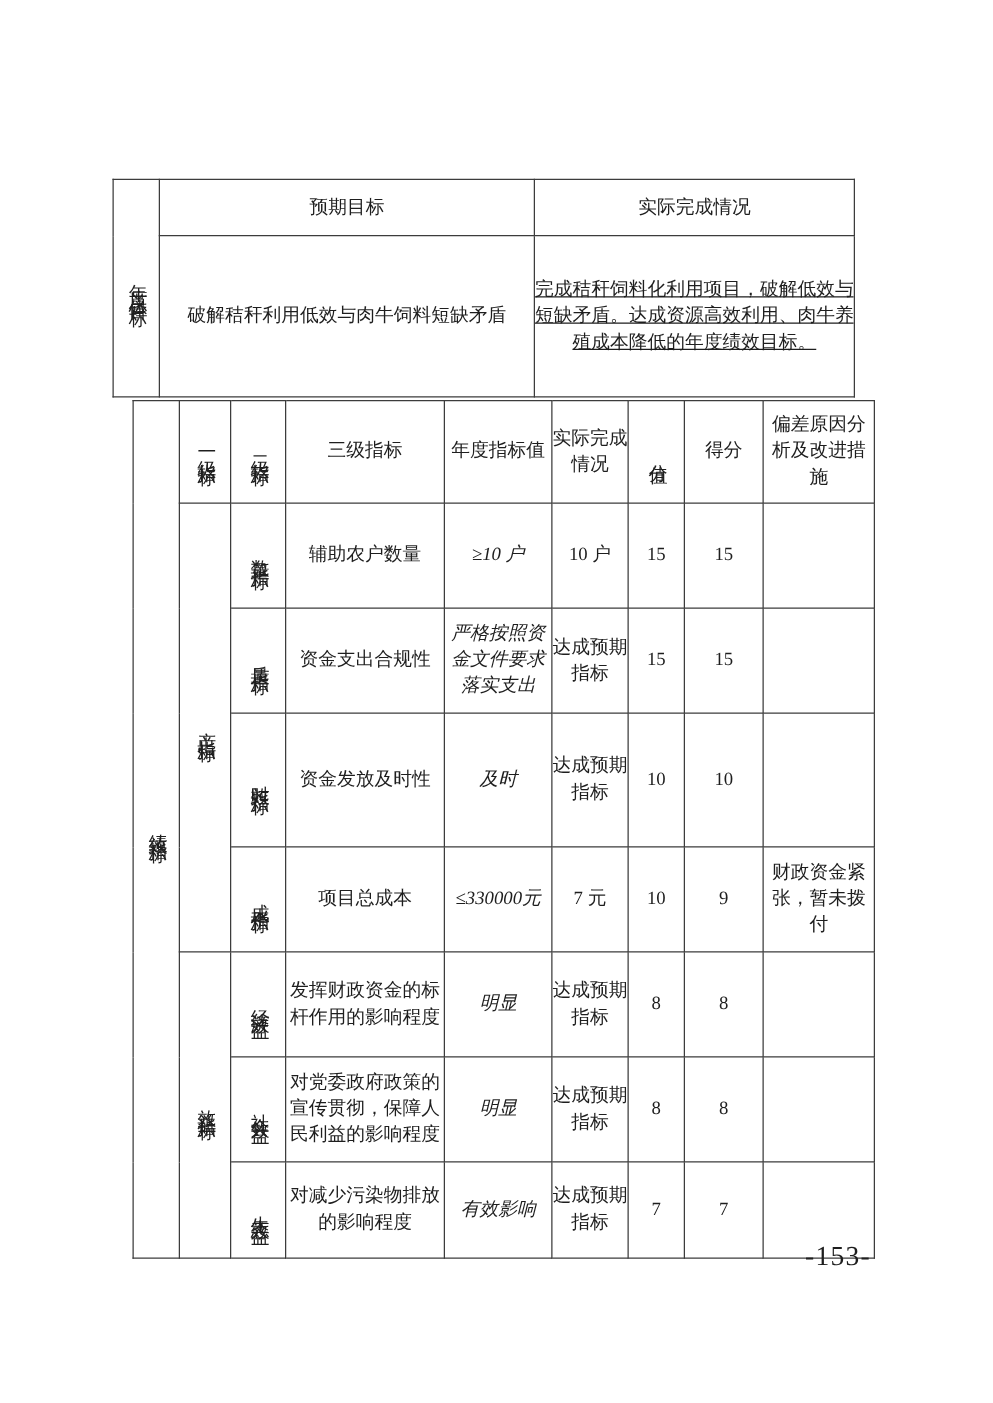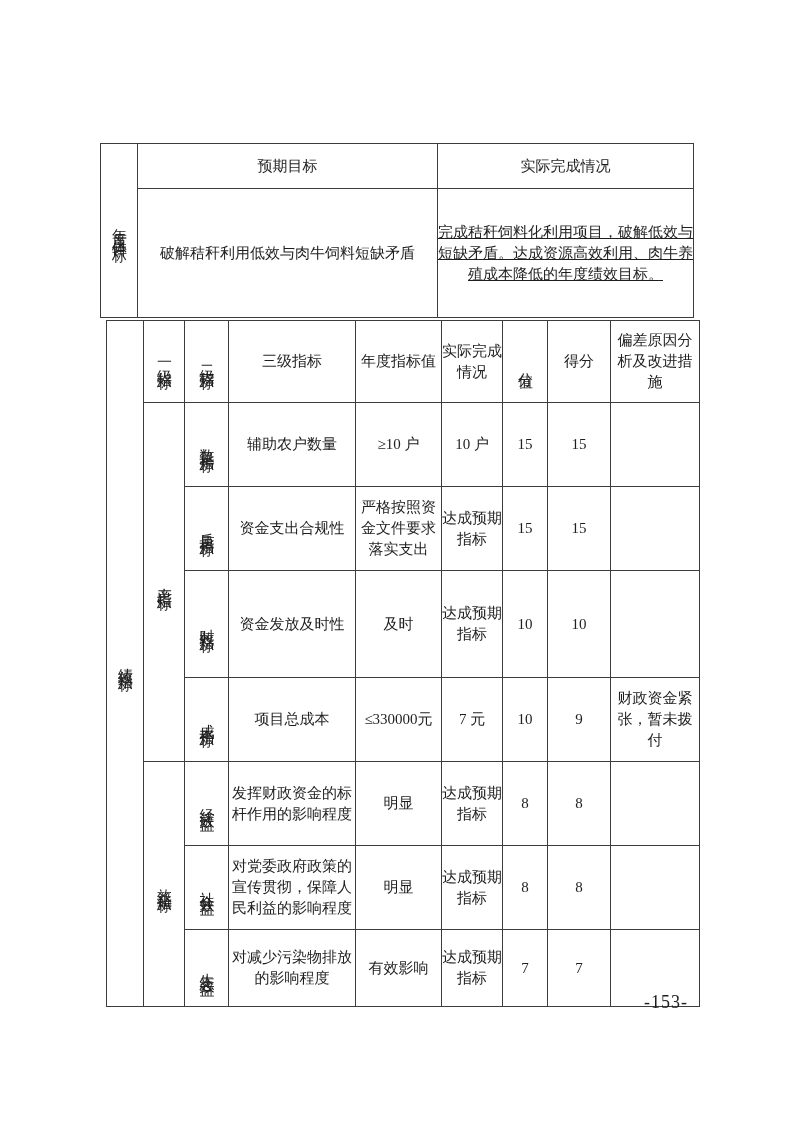--- a/index.html
+++ b/index.html
@@ -20,46 +20,46 @@
   }
   table.tbl td {
     border: 1px solid #3c3c3c;
     vertical-align: middle;
     text-align: center;
     font-size: 15px;
     line-height: 1.4;
     padding: 0;
     overflow: hidden;
   }
-  .goal-table { left: 100px; top: 143px; width: 593px; }
+  .goal-table { left: 90px; top: 143px; width: 593px; }
   .ind-table  { left: 106px; top: 320px; width: 593px; }
 
   .vert {
     writing-mode: vertical-lr;
     text-orientation: upright;
     letter-spacing: 3px;
     display: inline-block;
     line-height: 1.0;
   }
   .vert-wide { letter-spacing: 4px; }
 
   .goal-expected { font-size: 16px; padding: 0 8px; }
   .goal-actual   { font-size: 14.5px; padding: 0 8px; text-align: center; line-height: 1.75; text-decoration: underline; }
 
   .l3     { text-align: left; padding: 0 8px; }
-  .target { padding: 0 10px; }
+  .target { padding: 0 10px; font-style: italic; }
   .actual { padding: 0 4px; margin-top: 44px; }
   .dev    { padding: 0 12px; font-family: Liberation Serif, serif; }
   .hdr-narrow { padding: 0 12px; margin-left: 34px; }
 
   .page-number {
     position: absolute;
     top: 992px;
     left: 644px;
-    font-size: 18px;
+    font-size: 22px;
     letter-spacing: 1px;
     color: #1e1e1e;
   }
 </style>
 </head>
 <body>
 
 <div class="page">
 
   <table class="tbl goal-table">

